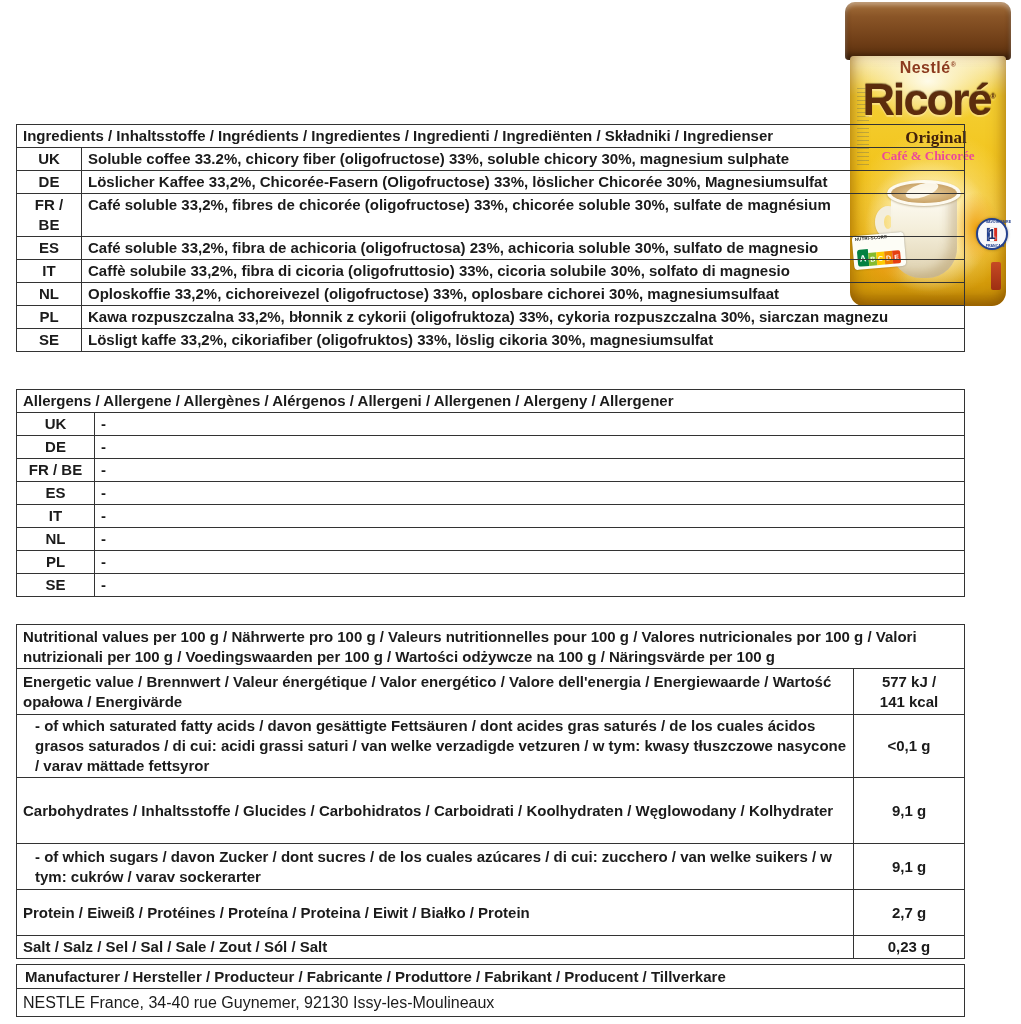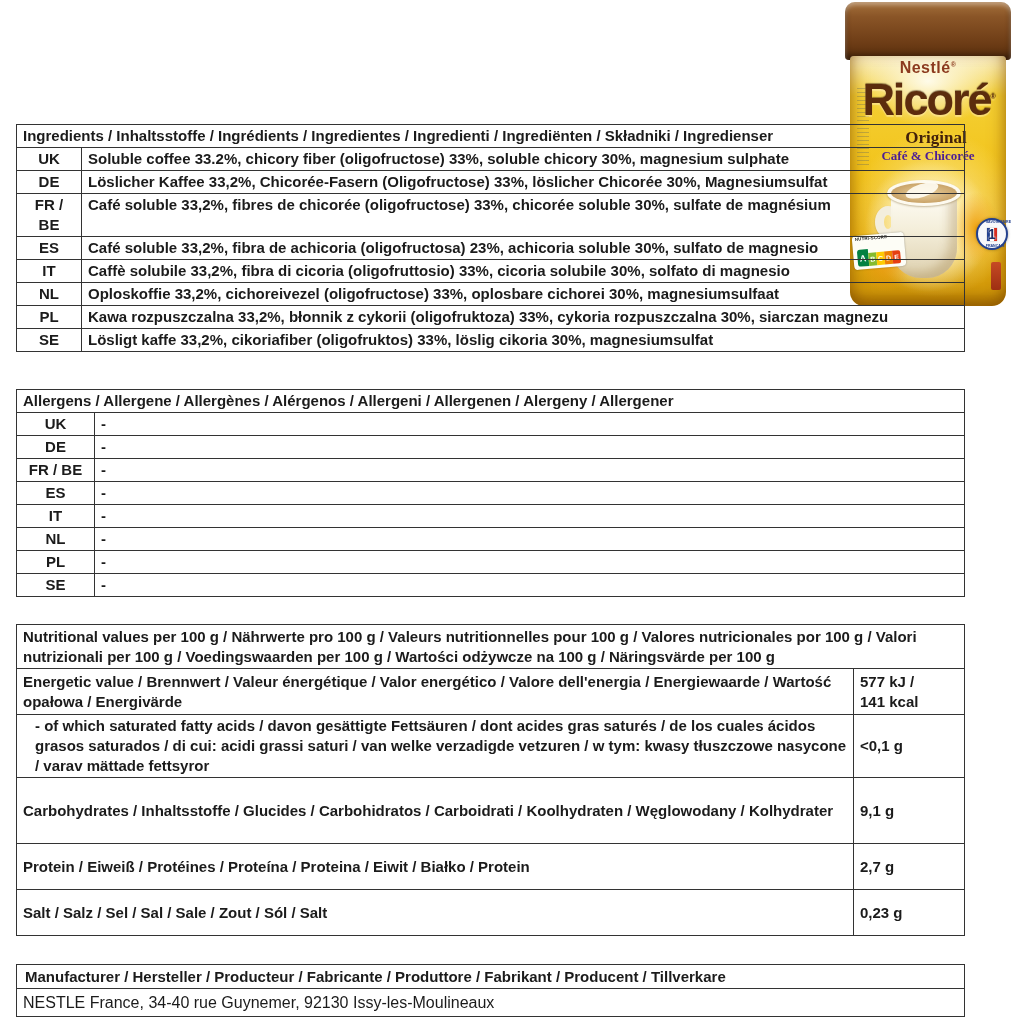--- a/index.html
+++ b/index.html
@@ -36,21 +36,21 @@
   .t-nut { top:624px; }
   .t-nut col.c-val { width:111px; }
   .t-nut thead th { height:44px; }
   .t-nut tbody tr:nth-child(1){ height:46px; }
   .t-nut tbody tr:nth-child(2){ height:22px; }
   .t-nut tbody tr:nth-child(3){ height:66px; }
   .t-nut tbody tr:nth-child(4){ height:46px; }
   .t-nut tbody tr:nth-child(5){ height:46px; }
   .t-nut tbody tr:nth-child(6){ height:22px; }
   .t-nut tbody tr:nth-child(7){ height:22px; }
-  .t-nut td.value { text-align:left; white-space:pre-line; }
+  .t-nut td.value { text-align:center; white-space:pre-line; }
   .t-nut tr.indent td.label { padding-left:18px; }
 
   .t-man { top:964px; }
   .t-man th { height:24px;padding-left:8px; }
   .t-man td { height:28px; font-weight:normal; font-size:16px; }
 
   
   .can { position:absolute; left:845px; top:2px; width:166px; height:306px; z-index:0; }
   .can-lid {
     position:absolute; left:0; top:0; width:166px; height:58px;
@@ -83,21 +83,21 @@
     position:absolute; top:71px; left:0; width:100%; text-align:center;
     font-weight:bold; font-size:45px; line-height:48px; color:#5c2c0d; letter-spacing:-2px;
     text-shadow:0 2px 1px rgba(255,235,170,.55), 0 -1px 1px rgba(50,20,0,.5);
   }
   .variant {
     position:absolute; top:126px; left:8px; width:100%; text-align:center;
     font-family:"Liberation Serif", serif; font-weight:bold; font-size:17px; color:#42210a;
   }
   .subtitle {
     position:absolute; top:146px; left:0; width:100%; text-align:center;
-    font-family:"Liberation Serif", serif; font-weight:bold; font-size:13px; color:#4c1d95;
+    font-family:"Liberation Serif", serif; font-weight:bold; font-size:13px; color:#ec4899;
   }
   .cup-glow { position:absolute; left:20px; top:158px; width:126px; height:132px; border-radius:50%;
     background:radial-gradient(closest-side,#fff6cf 30%, rgba(255,246,207,0)); }
   .blob-r { position:absolute; right:12px; top:190px; width:46px; height:72px; border-radius:50%;
     background:radial-gradient(closest-side,#f0a413, rgba(240,164,19,0)); }
   .blob-l { position:absolute; left:14px; top:232px; width:52px; height:58px; border-radius:50%;
     background:radial-gradient(closest-side,#eb9c10, rgba(235,156,16,0)); }
   .mug-handle { position:absolute; left:30px; top:204px; width:26px; height:32px;
     border:9px solid #f3eedd; border-radius:50%; box-shadow:0 1px 2px rgba(120,90,30,.3); }
   .mug { position:absolute; left:46px; top:188px; width:66px; height:88px;
@@ -287,20 +287,24 @@
 141 kcal</td>
         </tr>
       <tr class="indent">
           <td class="label">- of which saturated fatty acids / davon gesättigte Fettsäuren / dont acides gras saturés / de los cuales ácidos grasos saturados / di cui: acidi grassi saturi / van welke verzadigde vetzuren / w tym: kwasy tłuszczowe nasycone / varav mättade fettsyror</td>
           <td class="value">&lt;0,1 g</td>
         </tr>
       <tr>
           <td class="label">Carbohydrates / Inhaltsstoffe / Glucides / Carbohidratos / Carboidrati / Koolhydraten / Węglowodany / Kolhydrater</td>
           <td class="value">9,1 g</td>
         </tr>
+      <tr class="indent">
+          <td class="label">- of which sugars / davon Zucker / dont sucres / de los cuales azúcares / di cui: zucchero / van welke suikers / w tym: cukrów / varav sockerarter</td>
+          <td class="value">9,1 g</td>
+        </tr>
       <tr>
           <td class="label">Protein / Eiweiß / Protéines / Proteína / Proteina / Eiwit / Białko / Protein</td>
           <td class="value">2,7 g</td>
         </tr>
       <tr>
           <td class="label">Salt / Salz / Sel / Sal / Sale / Zout / Sól / Salt</td>
           <td class="value">0,23 g</td>
         </tr>
     </tbody>
   </table>

